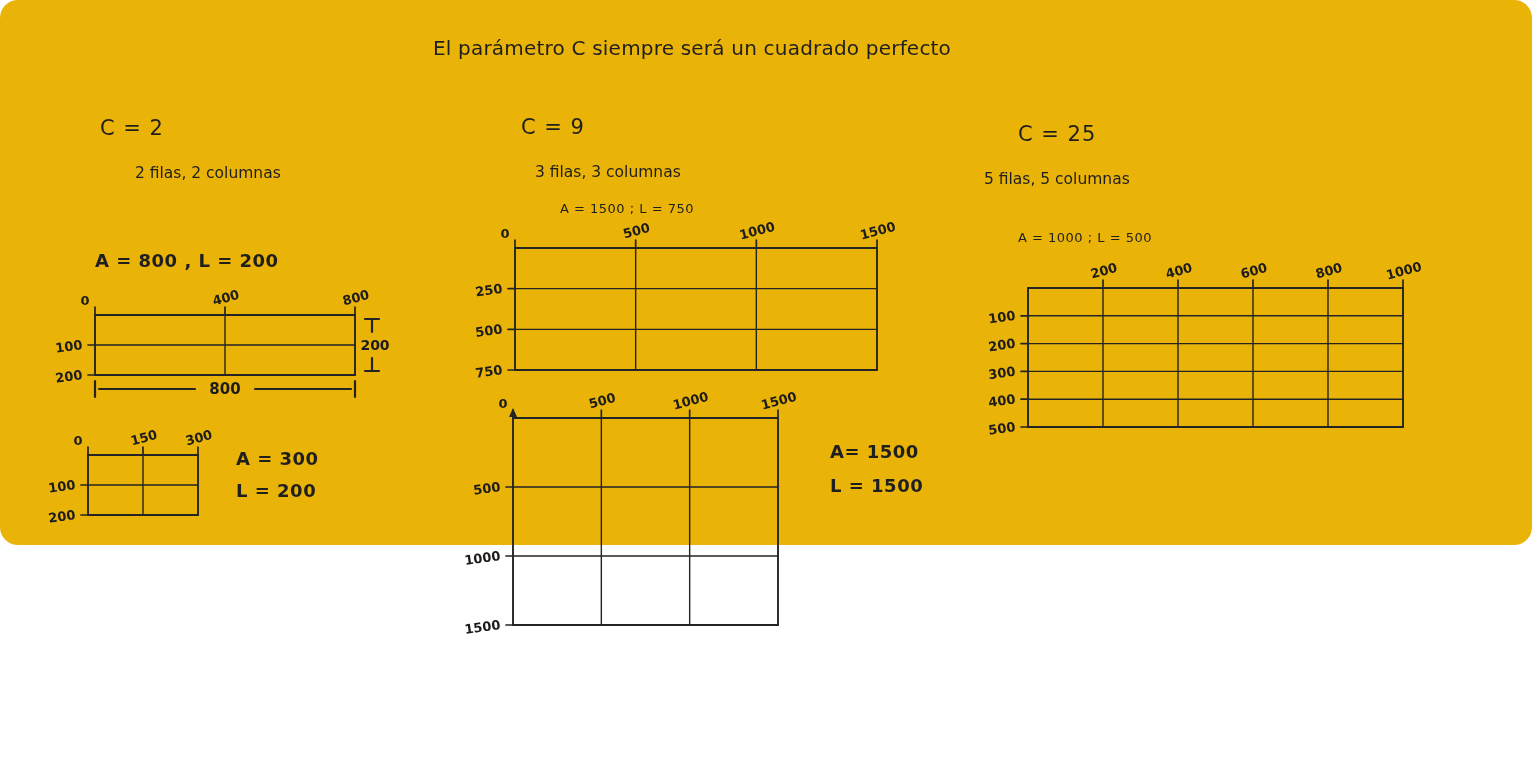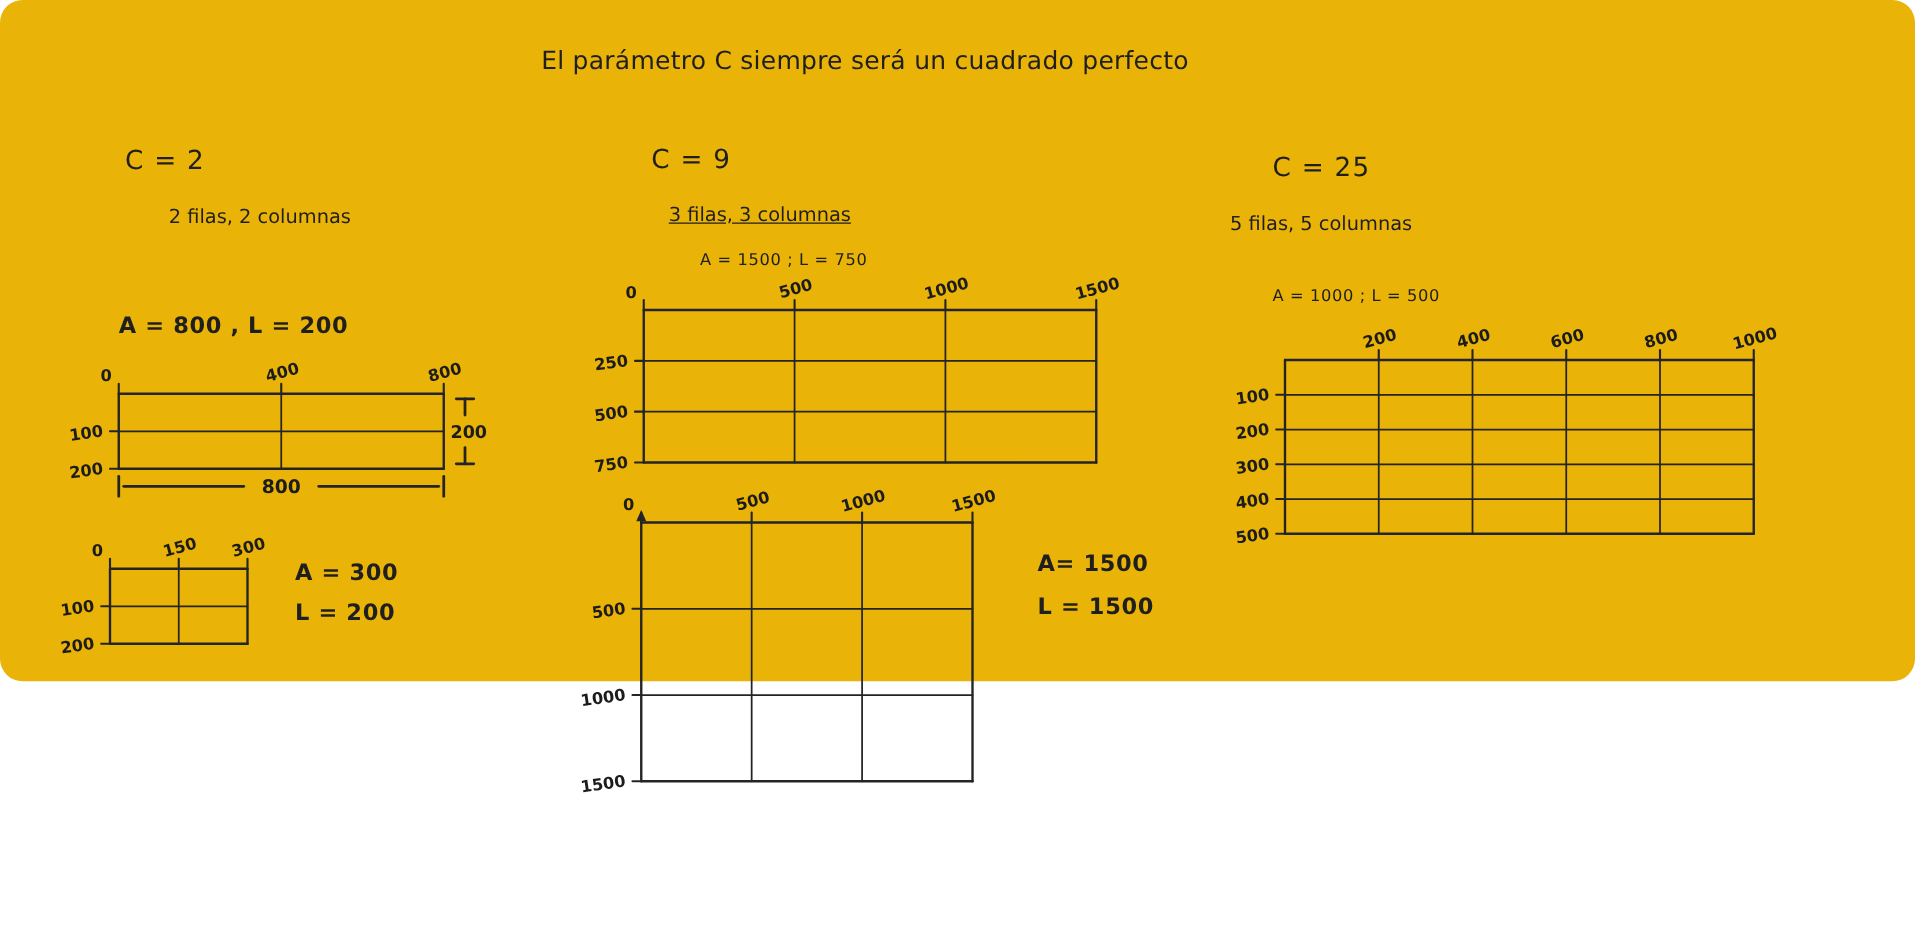--- a/index.html
+++ b/index.html
@@ -78,21 +78,21 @@
         <line x1="33" y1="59" x2="39" y2="59" stroke="#242424" stroke-width="1.7" stroke-linecap="round"></line>
         <text transform="translate(28,63) rotate(-8)" text-anchor="end" font-size="13">100</text>
         <line x1="33" y1="89" x2="39" y2="89" stroke="#242424" stroke-width="1.7" stroke-linecap="round"></line>
         <text transform="translate(28,93) rotate(-8)" text-anchor="end" font-size="13">200</text>
       </svg></div>
 
   <div class="abs params" style="left:236px;top:448px;">A = 300</div>
   <div class="abs params" style="left:236px;top:480px;">L = 200</div>
 
   <div class="abs heading" style="left:521px;top:115px;">C = 9</div>
-  <div class="abs sub" style="left:535px;top:163px;text-decoration:underline;">3 filas, 3 columnas</div>
+  <div class="abs sub" style="left:535px;top:163px;">3 filas, 3 columnas</div>
   <div class="abs params-sm" style="left:560px;top:201px;">A = 1500 ;   L = 750</div>
 
   <div class="grid-wrap" style="left:462px;top:218px;"><svg width="450" height="165">
         <line x1="53" y1="30" x2="53" y2="152" stroke="#242424" stroke-width="1.9" stroke-linecap="round"></line>
         <line x1="173.66666666666669" y1="30" x2="173.66666666666669" y2="152" stroke="#242424" stroke-width="1.4" stroke-linecap="round"></line>
         <line x1="294.33333333333337" y1="30" x2="294.33333333333337" y2="152" stroke="#242424" stroke-width="1.4" stroke-linecap="round"></line>
         <line x1="415" y1="30" x2="415" y2="152" stroke="#242424" stroke-width="1.9" stroke-linecap="round"></line>
         <line x1="53" y1="30" x2="415" y2="30" stroke="#242424" stroke-width="1.9" stroke-linecap="round"></line>
         <line x1="53" y1="70.66666666666666" x2="415" y2="70.66666666666666" stroke="#242424" stroke-width="1.4" stroke-linecap="round"></line>
         <line x1="53" y1="111.33333333333333" x2="415" y2="111.33333333333333" stroke="#242424" stroke-width="1.4" stroke-linecap="round"></line>

